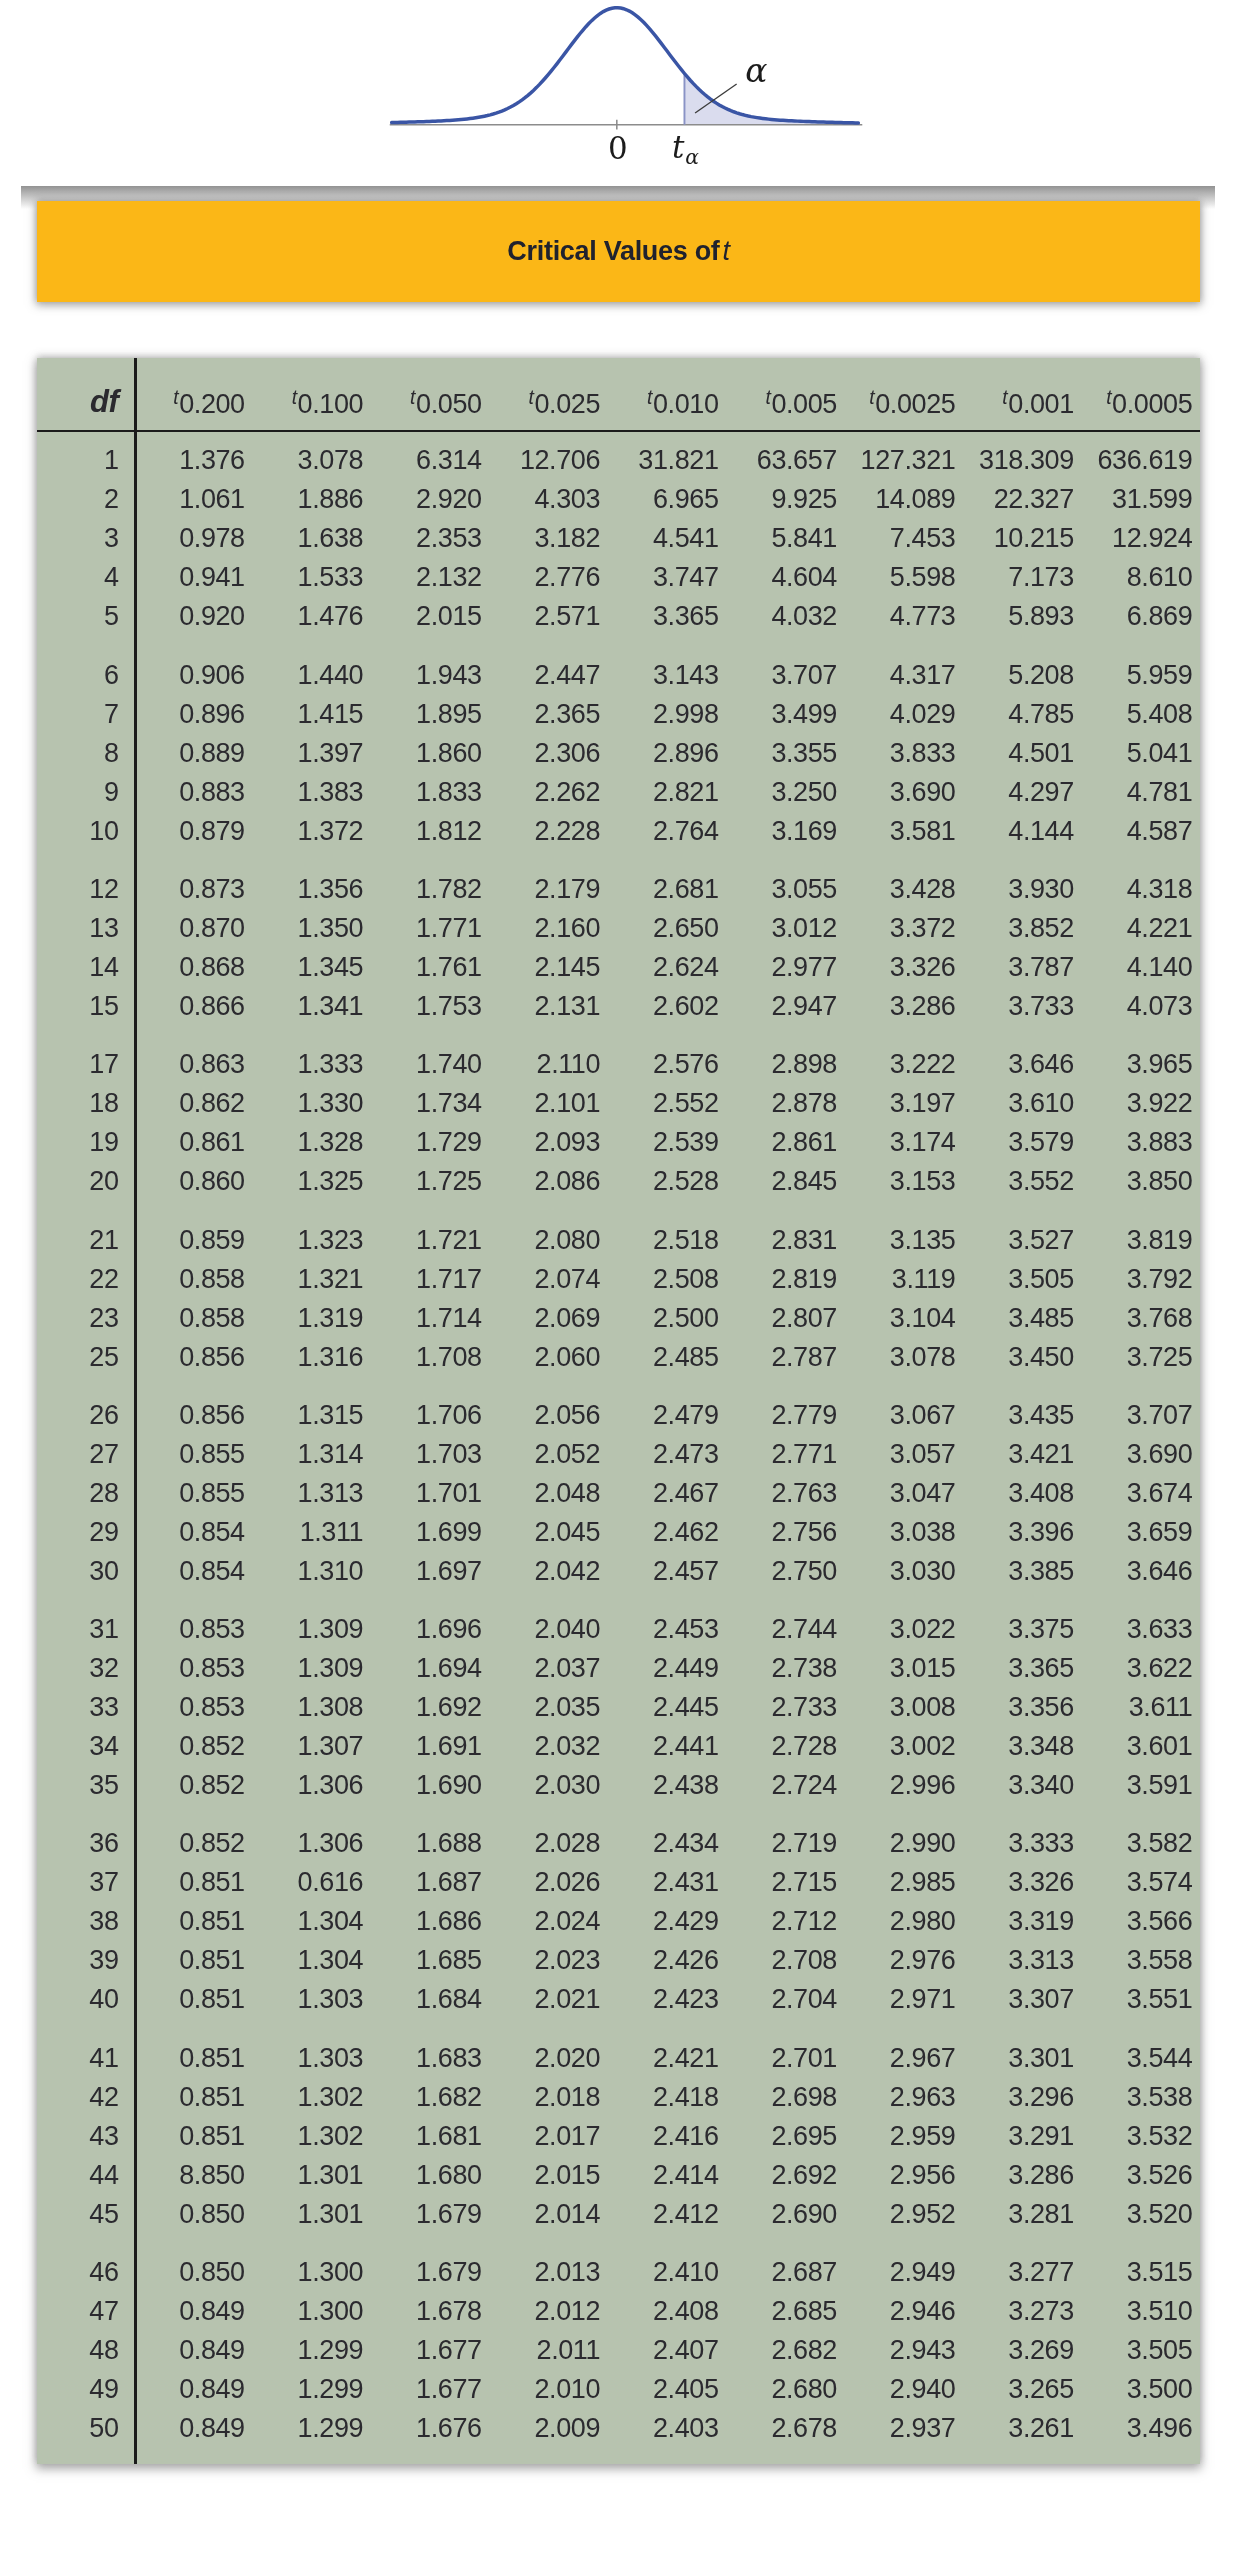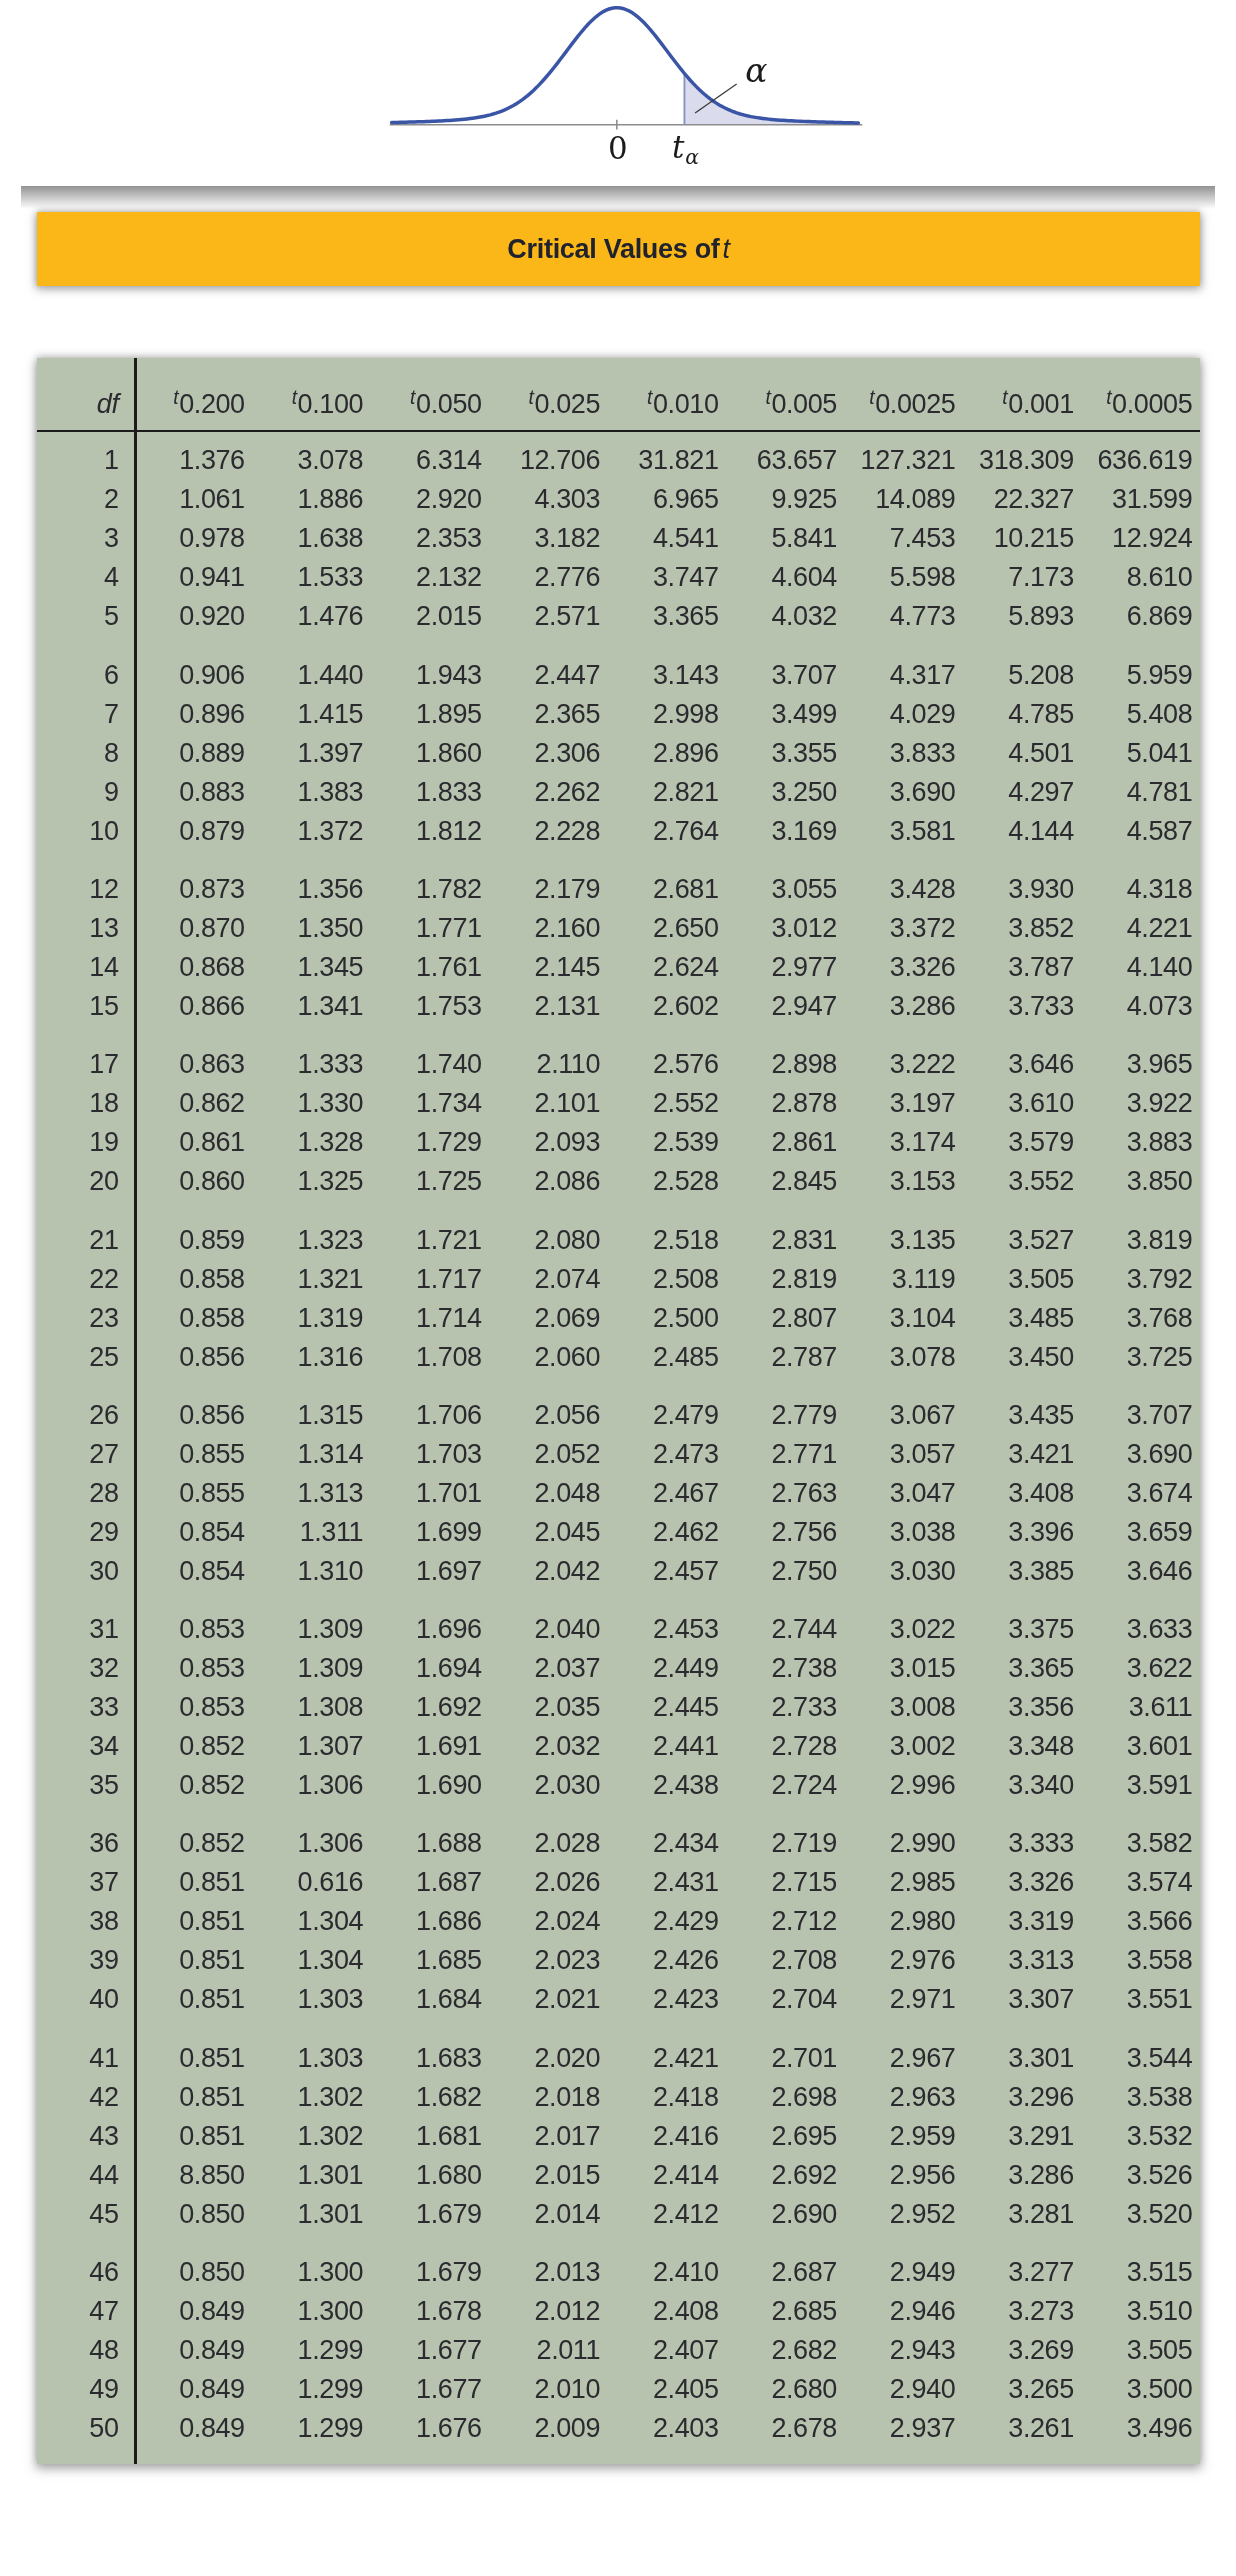--- a/index.html
+++ b/index.html
@@ -9,37 +9,37 @@
   
   .diagram{position:absolute;left:382px;top:0;width:488px;height:172px;}
   .diagram svg{display:block;width:100%;height:100%;}
   .svg-serif{font-family:"DejaVu Serif",serif;}
 
   
   .shadow-band{position:absolute;left:21px;top:186px;width:1194px;height:23px;
         background:linear-gradient(to bottom, rgba(110,110,110,.75), rgba(255,255,255,0));}
 
   
-  .banner{position:absolute;left:37px;top:212px;width:1163px;height:74px;
+  .banner{position:absolute;left:37px;top:201px;width:1163px;height:101px;
         display:flex;align-items:center;justify-content:center;
         box-shadow:0 2.9px 8.7px 1px rgba(85,85,85,.55), 0 -1.9px 5.8px rgba(120,120,120,.28);}
   .banner-title{font-size:27px;font-weight:bold;letter-spacing:-0.3px;}
   .banner-title i{font-weight:normal;font-style:italic;margin-left:2.9px;}
 
   
   .ttable{position:absolute;left:37px;top:358px;width:1163px;
         padding-bottom:15.5px;
         box-shadow:0 3.9px 9.7px 1px rgba(85,85,85,.5), 0 -1.9px 6.8px rgba(110,110,110,.35);}
   .df-divider{position:absolute;left:97px;top:0;bottom:0;width:2.9px;background:#1b1b1b;}
 
   .thead{display:grid;grid-template-columns:97px repeat(9,1fr);
         height:62px;border-bottom:2.9px solid #1b1b1b;align-items:end;padding:0 0 9.7px 0;}
   .thead .hc{display:flex;justify-content:flex-end;align-items:flex-end;padding-right:7.7px;
         font-size:27px;letter-spacing:-0.4px;}
-  .thead .dfh{font-style:italic;padding-right:15.5px;font-size:27px;}
+  .thead .dfh{font-style:italic;padding-right:15.5px;font-size:31px;font-weight:bold;}
   .tsup{font-style:italic;font-size:19.3px;transform:translateY(-10.6px);margin-right:1px;}
 
   .tbody{padding-top:9.7px;}
   .tgroup{margin-top:19.3px;}
   .tgroup:first-child{margin-top:0;}
   .trow{display:grid;grid-template-columns:97px repeat(9,1fr);height:39px;line-height:39px;}
   .trow .c{text-align:right;padding-right:7.7px;font-size:27px;letter-spacing:-0.4px;}
   .trow .dfc{padding-right:15.5px;}
 </style>
 </head>

